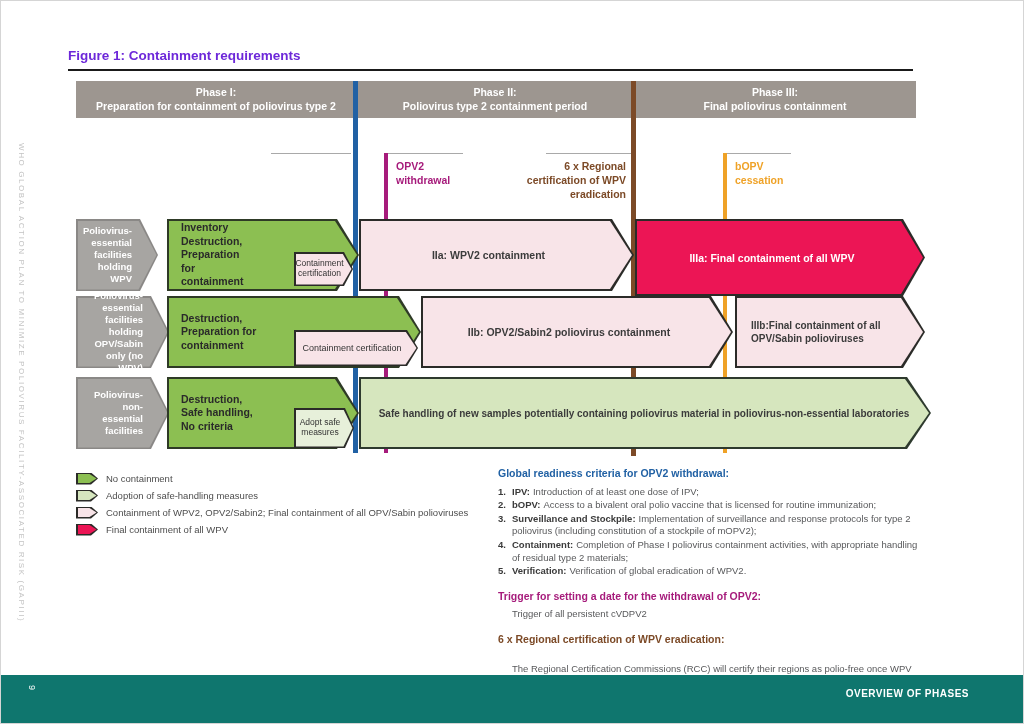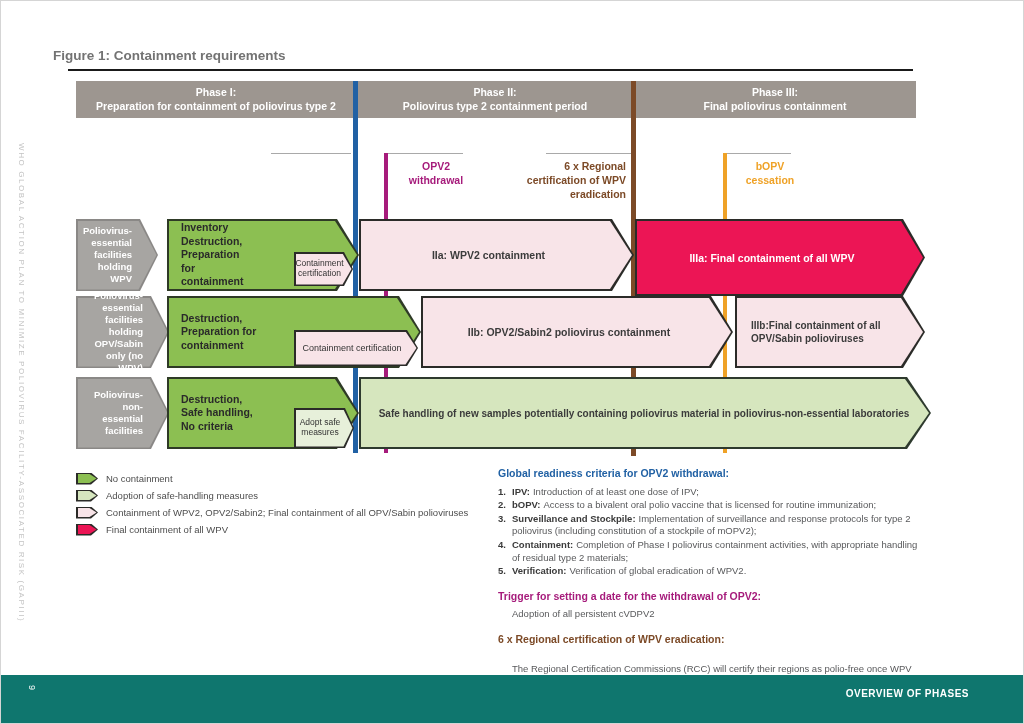--- a/index.html
+++ b/index.html
@@ -4,38 +4,38 @@
 <style>
   html,body{margin:0;padding:0;background:#e8e8e8;}
   .page{position:relative;width:1024px;height:724px;background:#ffffff;
         font-family:"Liberation Sans","DejaVu Sans",sans-serif;overflow:hidden;
         border:1px solid #d5d5d5;box-sizing:border-box;}
   
   .side-text{position:absolute;left:16px;top:142px;height:530px;
              writing-mode:vertical-rl;color:#c3c3c3;font-size:8px;letter-spacing:1.6px;
              white-space:nowrap;}
   
-  .fig-title{position:absolute;left:52px;top:47px;font-size:13.5px;font-weight:bold;color:#737373;}
+  .fig-title{position:absolute;left:67px;top:47px;font-size:13.5px;font-weight:bold;color:#6d28d9;}
   .title-rule{position:absolute;left:67px;top:68px;width:845px;height:2px;background:#1a1a1a;}
   
   .phase{position:absolute;top:80px;height:37px;background:#9d9690;color:#fff;
          display:flex;flex-direction:column;justify-content:center;text-align:center;
          font-size:10.5px;font-weight:bold;line-height:1.3;z-index:1;}
   
   .vline{position:absolute;z-index:4;}
   .vl-blue{left:352px;top:80px;width:5px;height:372px;background:#2161a4;}
   .vl-magenta{left:383px;top:152px;width:4px;height:300px;background:#a61b7b;}
   .vl-brown{left:630px;top:80px;width:5px;height:375px;background:#7c4a27;}
   .vl-orange{left:722px;top:152px;width:4px;height:300px;background:#efa227;}
   
   .mrule{position:absolute;top:152px;height:1px;background:#a9a9a9;z-index:3;}
   
   .mlabel{position:absolute;top:158px;font-size:10.5px;font-weight:bold;line-height:1.35;z-index:5;}
   .c-blue{color:#2161a4;} .c-magenta{color:#a61b7b;} .c-brown{color:#7c4a27;} .c-orange{color:#efa227;}
-  .ta-r{text-align:right;} .ta-l{text-align:center;}
+  .ta-r{text-align:right;} .ta-l{text-align:left;}
   
   .arrow{position:absolute;z-index:10;}
   .arrow .ab,.arrow .af{position:absolute;display:block;
      clip-path:polygon(0 0,calc(100% - var(--tip,20px)) 0,100% 50%,calc(100% - var(--tip,20px)) 100%,0 100%);}
   .arrow .ab{inset:0;background:var(--bc,#2b2b28);}
   .arrow .af{inset:var(--bw,2px);background:var(--fc,#fff);}
   .arrow .ac{position:absolute;inset:0;z-index:1;display:flex;align-items:center;}
   .box{z-index:12;}
   .facility .ac{justify-content:flex-end;text-align:right;color:#fff;font-weight:bold;
                 font-size:9.5px;line-height:1.25;padding:0 26px 0 8px;}
@@ -234,21 +234,21 @@
     <div class="crit-item">
       <span class="num">4.</span>
       <span class="itext"><span class="term">Containment:</span><span>Completion of Phase I poliovirus containment activities, with appropriate handling of residual type 2 materials;</span></span>
     </div>
     <div class="crit-item">
       <span class="num">5.</span>
       <span class="itext"><span class="term">Verification:</span><span>Verification of global eradication of WPV2.</span></span>
     </div>
 
     <div class="note-h c-magenta mt12">Trigger for setting a date for the withdrawal of OPV2:</div>
-    <div class="indent">Adoption of all persistent cVDPV2</div>
+    <div class="indent">Trigger of all persistent cVDPV2</div>
 
     <div class="note-h c-brown mt12">6 x Regional certification of WPV eradication:</div>
     <div class="indent mt4">The Regional Certification Commissions (RCC) will certify their regions as polio-free once WPV transmision is interrupted in that region, i.e. 36 months after the last WPV is detected.</div>
   </div>
 
   <div class="footer">
     <span class="page-num">9</span>
     <span class="footer-right">OVERVIEW OF PHASES</span>
   </div>
 

